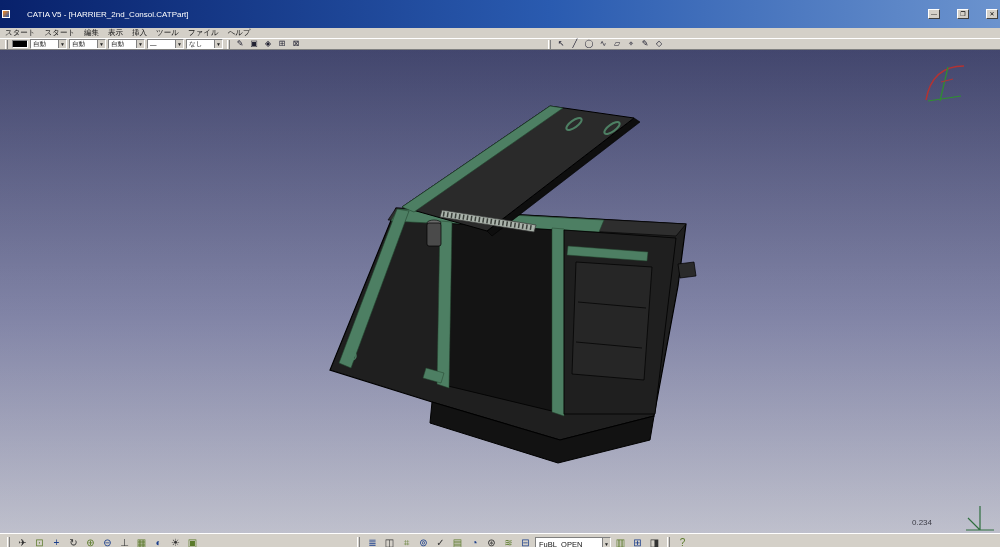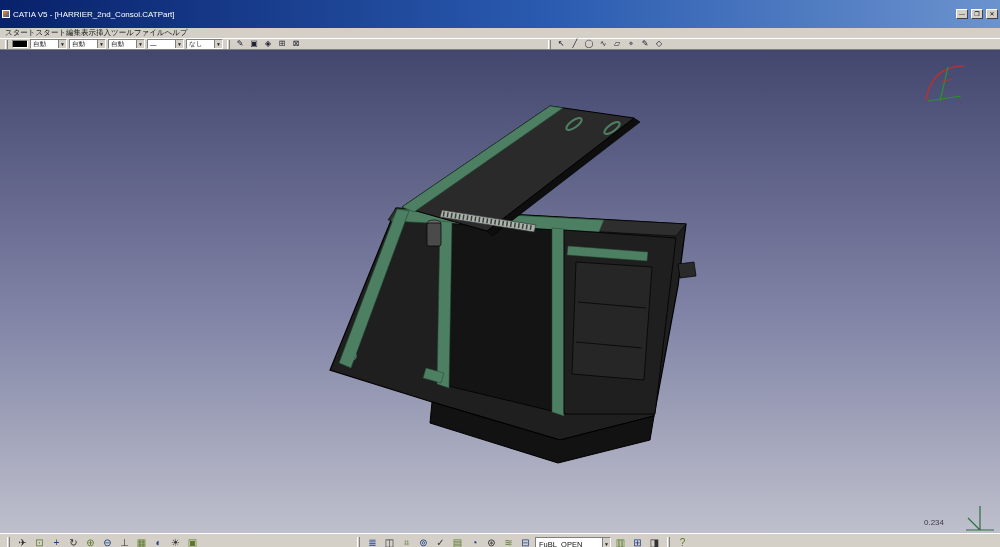--- a/index.html
+++ b/index.html
@@ -1,50 +1,50 @@
 <!DOCTYPE html>
 <html><head>
 <meta charset="utf-8">
 <style>
   * { box-sizing: border-box; margin: 0; padding: 0; }
   html,body { width:1000px; height:547px; overflow:hidden;
     font-family:"Liberation Sans", sans-serif; background:#d4d0c8; }
 
   
-  .titlebar { height:28px; display:flex; align-items:center; gap:3px; padding:12px 2px;
+  .titlebar { height:28px; display:flex; align-items:center; gap:17px; padding:12px 2px;
     background:linear-gradient(90deg,#08216b 0%,#2a5bb0 55%,#6b93ce 100%); color:#fff; }
   .app-icon { width:8px; height:8px; background:linear-gradient(135deg,#ff8c1a,#2a5bb0); border:1px solid #fff; }
   .title-text { font-size:8px; white-space:nowrap; flex:1; }
   .t-btn { width:12px; height:10px; background:#d4d0c8; color:#000;
     border:1px solid; border-color:#fff #404040 #404040 #fff;
     font-size:6px; line-height:8px; text-align:center; }
 
   
-  .menubar { height:10px; display:flex; align-items:center; padding:0 5px;
+  .menubar { height:10px; display:flex; align-items:center; gap:9px; padding:0 5px;
     background:#d4d0c8; font-size:7.5px; color:#111; }
   .menu-item { white-space:nowrap; cursor:default; }
 
   
   .toolbar { height:12px; display:flex; align-items:center; gap:2px; padding:0 3px;
     background:#d4d0c8; border-top:1px solid #fff; border-bottom:1px solid #808080; }
   .grip { width:3px; height:9px; border-left:1px solid #fff; border-right:1px solid #808080; margin:0 2px; }
   .swatch { width:16px; height:8px; border:1px solid; border-color:#808080 #fff #fff #808080; }
   .combo { display:inline-flex; align-items:center; height:10px; background:#fff;
     border:1px solid; border-color:#808080 #fff #fff #808080; }
   .combo-val { width:27px; padding-left:2px; font-size:6.5px; color:#111; overflow:hidden; white-space:nowrap; }
   .combo-arrow { width:8px; align-self:stretch; background:#d4d0c8; border-left:1px solid #808080;
     font-size:5px; display:flex; align-items:center; justify-content:center; color:#222; }
   .tbi { width:12px; height:10px; font-size:8px; line-height:10px; text-align:center; color:#223; }
   .spacer { flex:1; }
 
   
   .viewport { position:relative; height:483px;
     background:linear-gradient(#3c4068 0%, #6e719422 0%), linear-gradient(#3c4068 0%, #8487a9 55%, #cbccd5 100%); }
   .viewport svg { position:absolute; inset:0; width:100%; height:100%; }
-  .scale-readout { position:absolute; right:56px; bottom:6px; font-size:8px; color:#3c3c46; }
+  .scale-readout { position:absolute; right:68px; bottom:6px; font-size:8px; color:#3c3c46; }
 
   
   .bottombar { height:20px; display:flex; align-items:center; gap:2px; padding:0 4px;
     background:#d4d0c8; border-top:1px solid #fff; }
   .bgrip { width:3px; height:14px; border-left:1px solid #fff; border-right:1px solid #808080; margin:0 3px; }
   .bbi { width:15px; height:15px; font-size:10px; line-height:14px; text-align:center; color:#333; }
   .bbi:nth-of-type(3n)   { color:#1a3e8c; }
   .bbi:nth-of-type(3n+2) { color:#5a7a2a; }
   .bcombo { display:inline-flex; align-items:flex-end; height:13px; background:#fff;
     border:1px solid; border-color:#808080 #fff #fff #808080; margin:0 0; }

